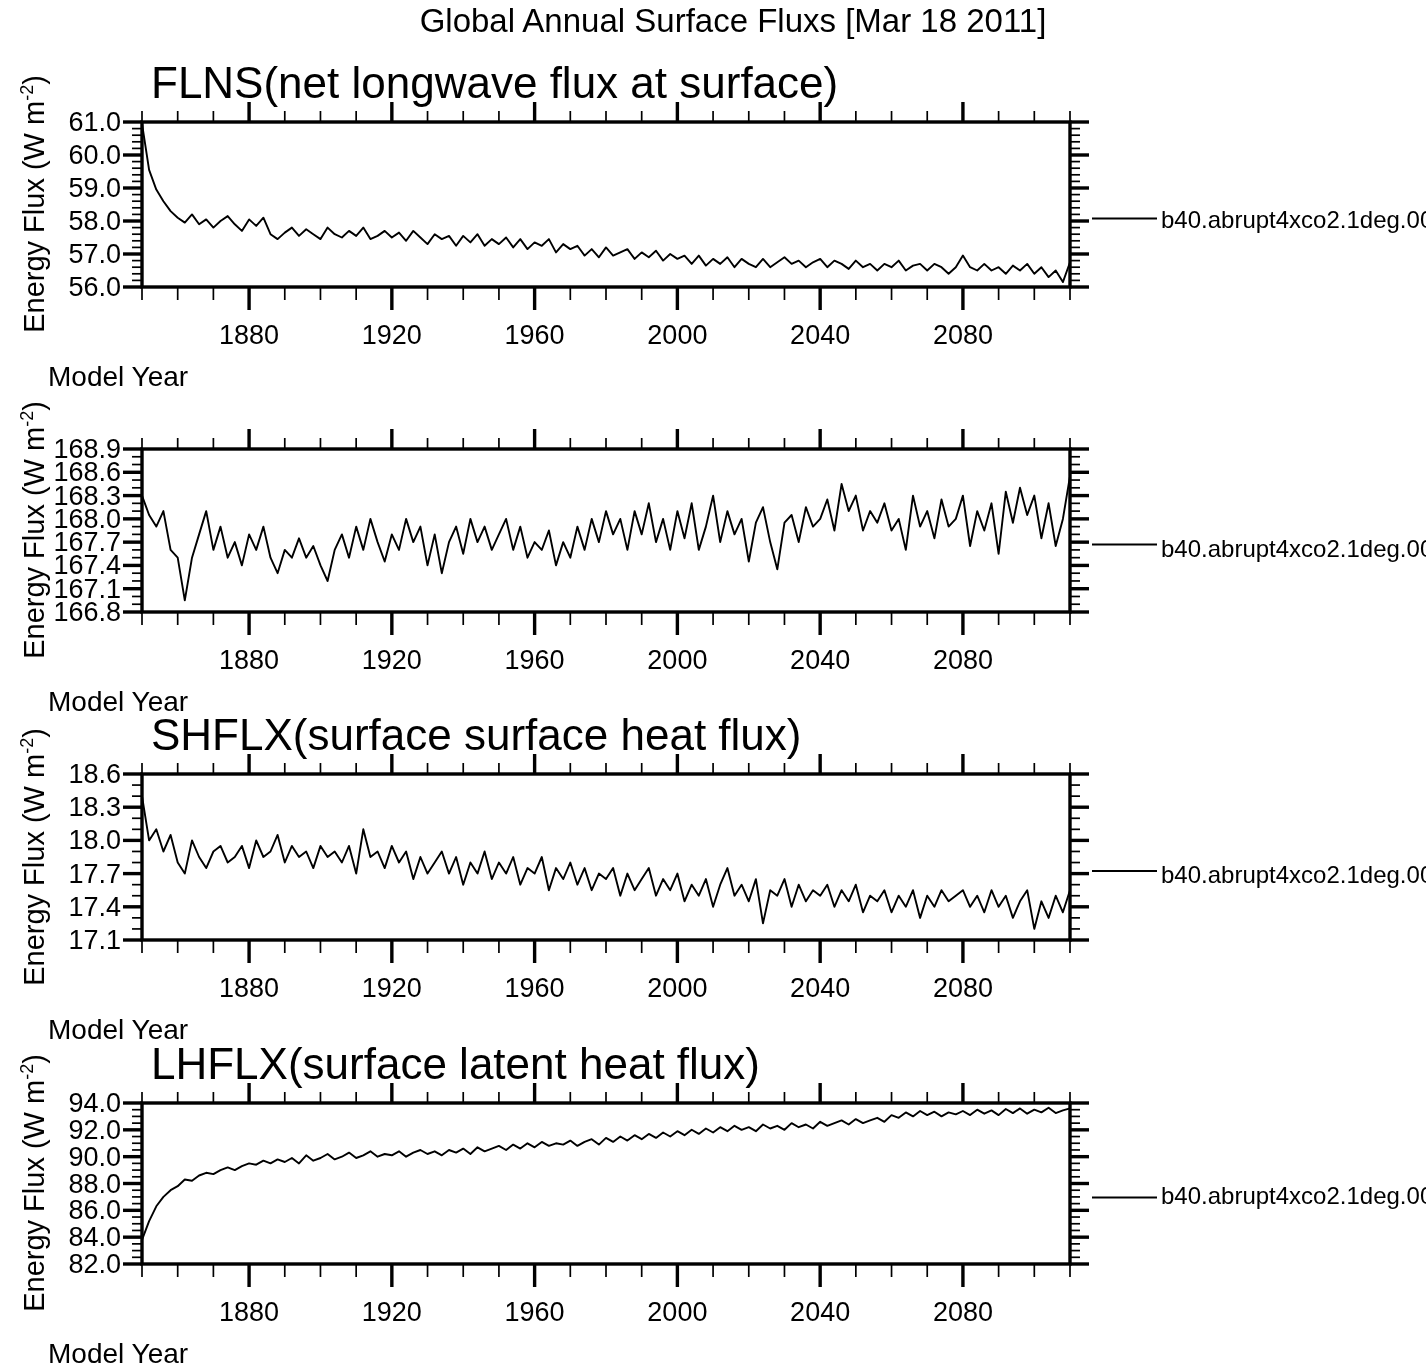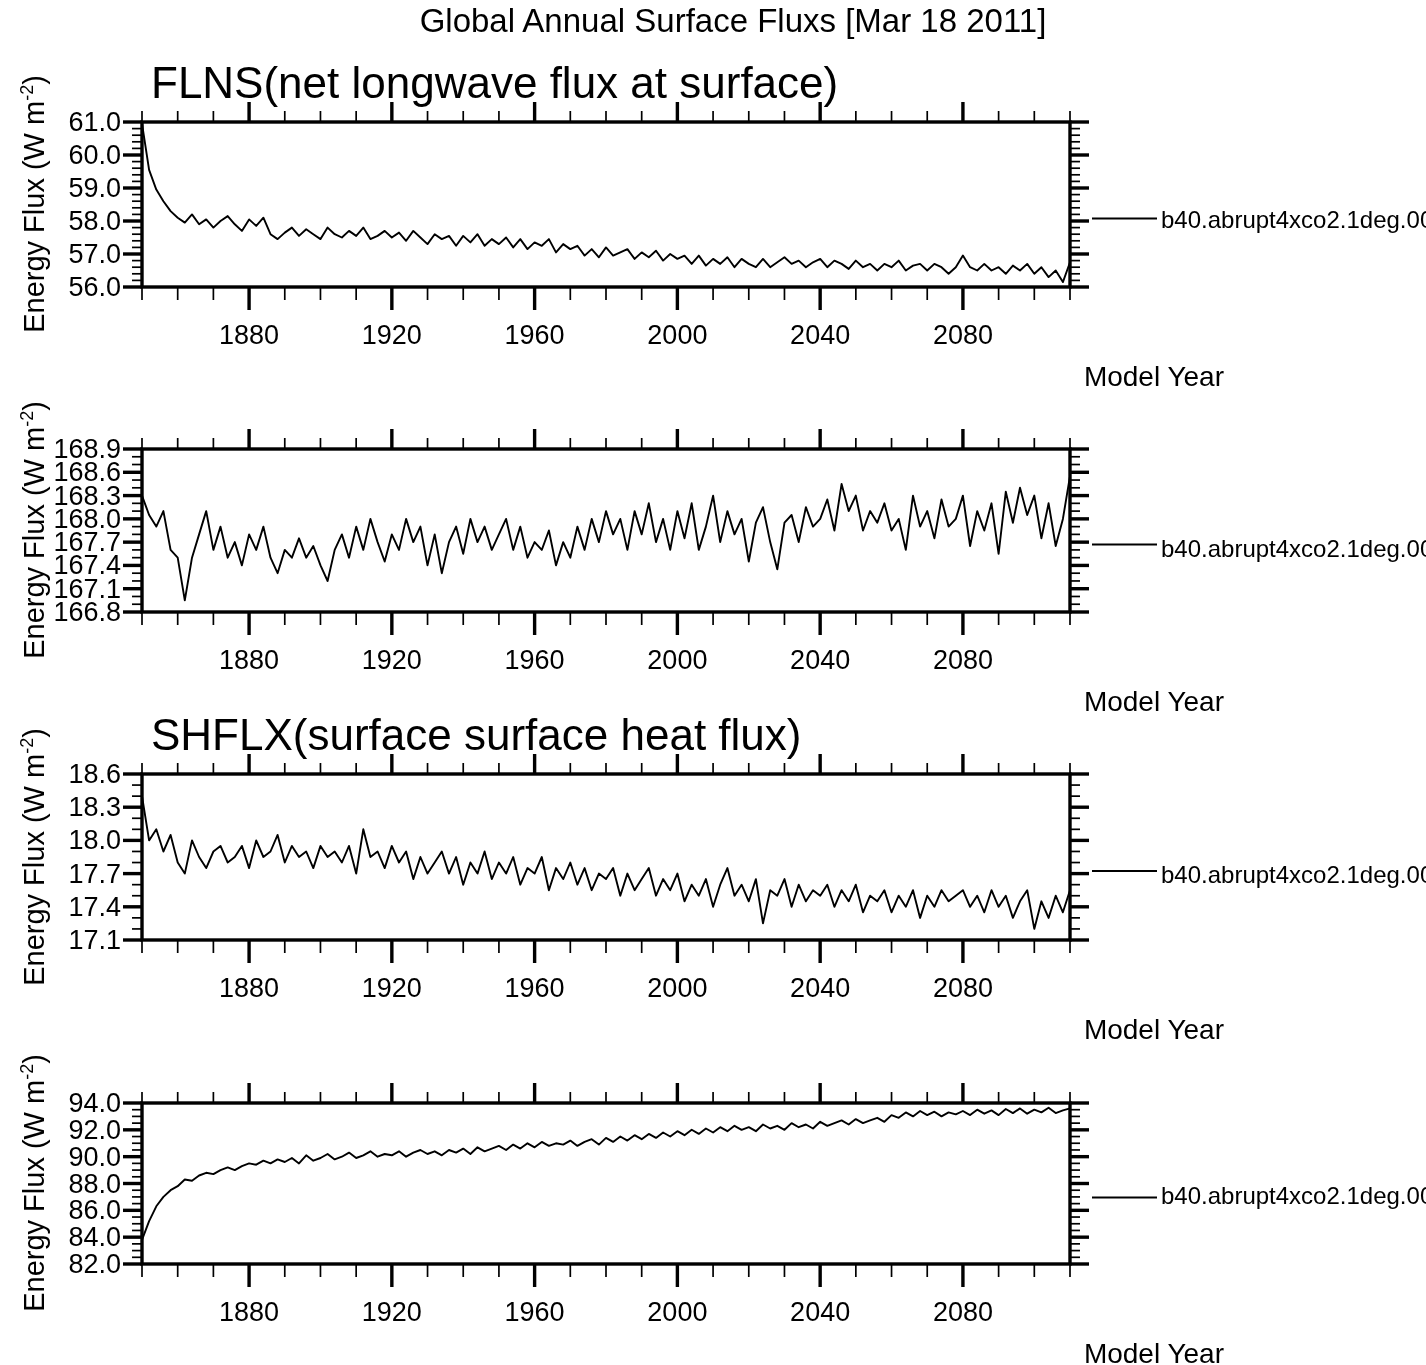--- a/index.html
+++ b/index.html
@@ -7,21 +7,21 @@
        font-family:"Liberation Sans",sans-serif;overflow:hidden;}
   #plot-svg{position:absolute;left:0;top:0;width:1426px;height:1365px;}
   .fig-title{position:absolute;top:2px;left:20px;width:1426px;text-align:center;
              font-size:33px;white-space:nowrap;}
   .panel-title{position:absolute;left:139px;font-size:44px;white-space:nowrap;margin-left:12px;}
   #pt0{top:58px} #pt1{top:385px} #pt2{top:710px} #pt3{top:1039px}
   .ylab{position:absolute;left:34px;transform:translate(-50%,-50%) rotate(-90deg);
         white-space:nowrap;font-size:29px;}
   .ylab sup{font-size:0.62em;}
   #yl0{top:204px} #yl1{top:530px} #yl2{top:857px} #yl3{top:1183px}
-  .xlab{position:absolute;left:0;width:1224px;text-align:right;font-size:28px;}
+  .xlab{position:absolute;left:0;width:1224px;text-align:left;font-size:28px;padding-left:48px;}
   #xl0{top:361px} #xl1{top:686px} #xl2{top:1014px} #xl3{top:1338px}
   .legend-label{position:absolute;left:1161px;font-size:24px;white-space:nowrap;}
   #lg0{top:206px} #lg1{top:535px} #lg2{top:861px} #lg3{top:1182px}
 </style>
 </head>
 <body>
 
 <div class="fig">
   <svg id="plot-svg" xmlns="http://www.w3.org/2000/svg">
       <g>
@@ -500,16 +500,17 @@
 
   <div class="ylab" id="yl1"><span>Energy Flux (W m</span><sup>-2</sup><span>)</span></div>
   <div class="xlab" id="xl1">Model Year</div>
   <div class="legend-label" id="lg1">b40.abrupt4xco2.1deg.001x</div>
 
   <div class="panel-title" id="pt2">SHFLX(surface surface heat flux)</div>
   <div class="ylab" id="yl2"><span>Energy Flux (W m</span><sup>-2</sup><span>)</span></div>
   <div class="xlab" id="xl2">Model Year</div>
   <div class="legend-label" id="lg2">b40.abrupt4xco2.1deg.001x</div>
 
+  <div class="panel-title" id="pt3">LHFLX(surface latent heat flux)</div>
   <div class="ylab" id="yl3"><span>Energy Flux (W m</span><sup>-2</sup><span>)</span></div>
   <div class="xlab" id="xl3">Model Year</div>
   <div class="legend-label" id="lg3">b40.abrupt4xco2.1deg.001x</div>
 </div>
 
 </body></html>

